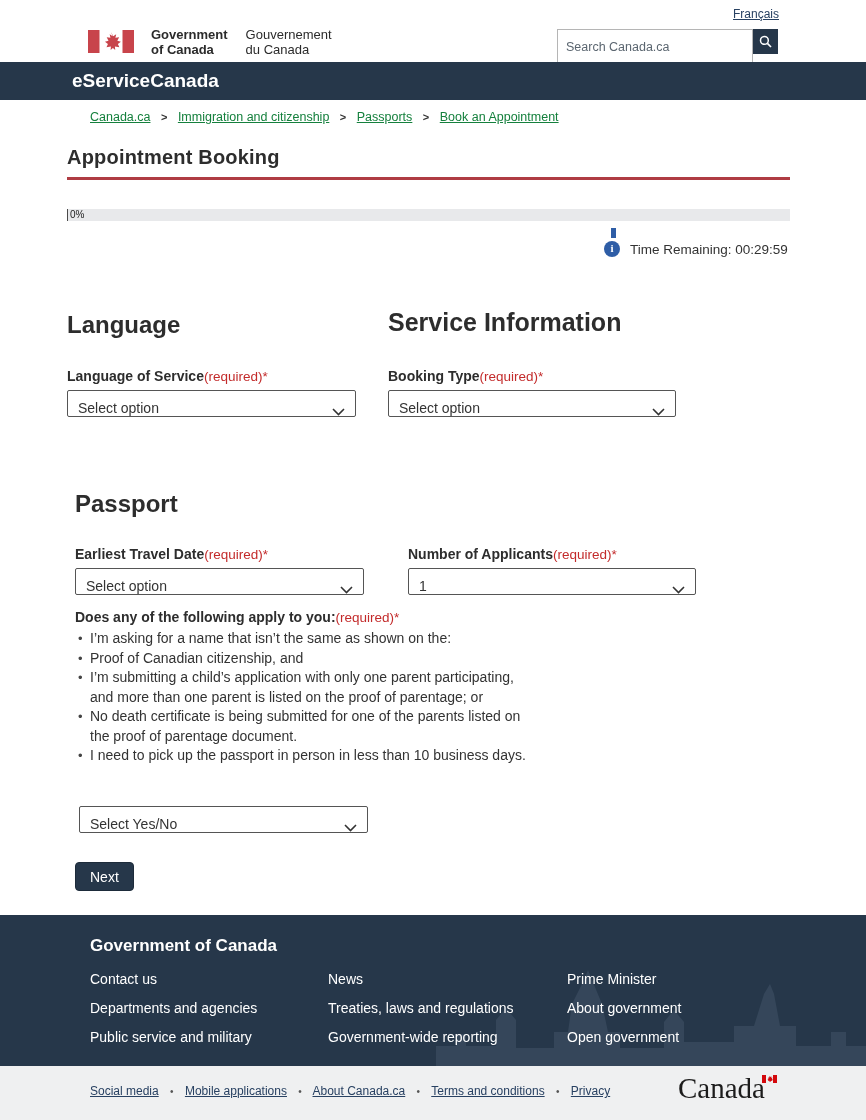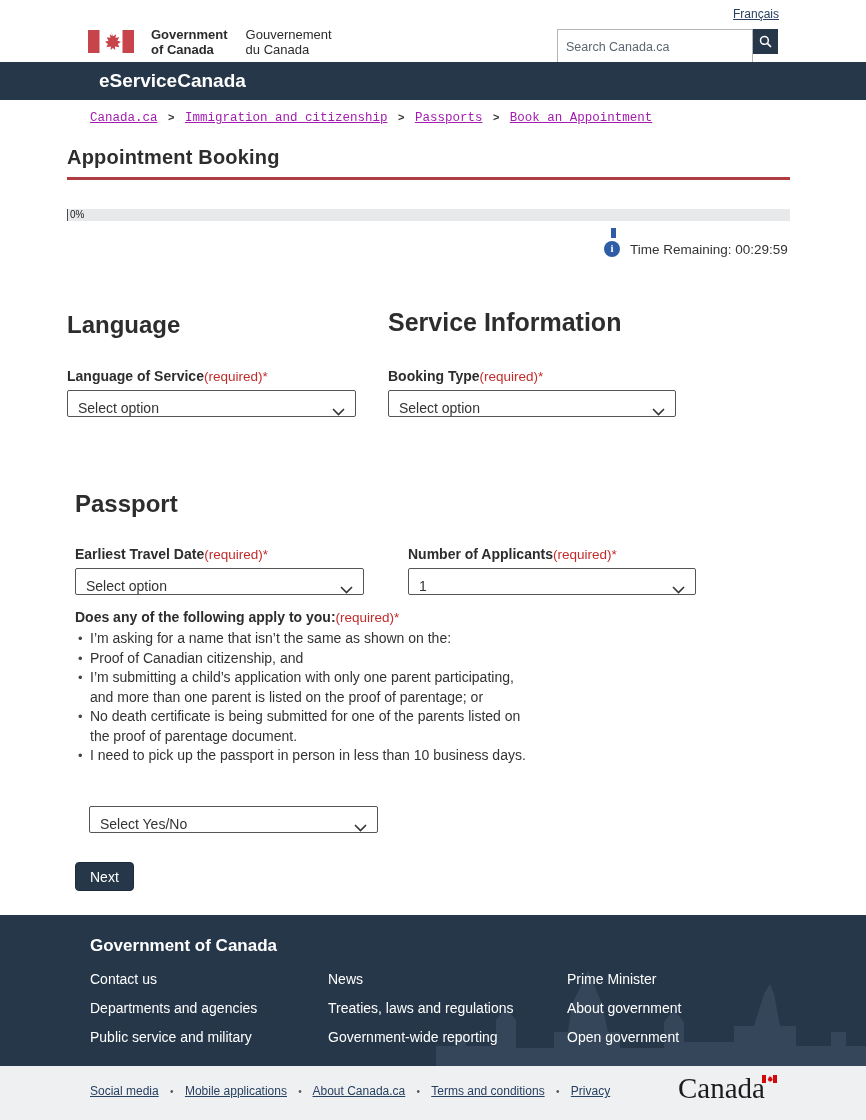--- a/index.html
+++ b/index.html
@@ -16,25 +16,25 @@
   .logo-text.fr{ margin-left:18px; font-weight:400; }
   .search-wrap{ position:absolute; top:29px; left:557px; display:flex; }
   .search-input{ width:196px; height:35px; border:1px solid #b5b5b5; font-size:12.5px;
                  padding:0 8px; color:#333; font-family:Liberation Sans, sans-serif; outline:none; }
   .search-input::placeholder{ color:#5b6670; }
   .search-btn{ width:25px; height:25px; background:#26374A; border:none; display:flex;
                align-items:center; justify-content:center; cursor:pointer; }
 
   
   .appbar{ position:absolute; top:62px; left:0; width:866px; height:38px; background:#26374A;
-           color:#fff; font-size:19px; font-weight:700; line-height:38px; padding-left:99px; }
+           color:#fff; font-size:19px; font-weight:700; line-height:38px; padding-left:72px; }
 
   
   .breadcrumb{ position:absolute; top:110px; left:90px; font-size:12.5px; }
-  .crumb{ color:#a21caf; text-decoration:underline; cursor:pointer;font-family:Liberation Mono, monospace; }
+  .crumb{ color:#15803d; text-decoration:underline; cursor:pointer; }
   .crumb-sep{ color:#333; font-weight:700; font-size:11px; margin:0 7px; }
 
   
   .h1{ position:absolute; top:146px; left:67px; font-size:20px; font-weight:700; letter-spacing:.2px; }
   .rule{ position:absolute; top:177px; left:67px; width:723px; height:3px; background:#AF3C43; }
   .progress{ position:absolute; top:209px; left:67px; width:723px; height:12px;
              background:#E8E9EB; border-left:1px solid #4a4a4a; }
   .progress-label{ font-size:10px; line-height:12px; padding-left:2px; color:#222; display:block; }
   .timer-rect{ position:absolute; top:228px; left:611px; width:5px; height:10px; background:#2E5DA6; }
   .timer-icon{ position:absolute; top:241px; left:604px; width:16px; height:16px; border-radius:50%;
@@ -54,21 +54,21 @@
   .lbl-travel{ top:546px; left:75px; }
   .lbl-applicants{ top:546px; left:408px; }
   .lbl-apply{ top:609px; left:75px; }
   .select{ position:absolute; height:27px; border:1px solid #555; border-radius:2px; background:#fff;
            display:flex; align-items:flex-end; justify-content:space-between; padding:0 10px;
            font-size:14px; color:#333; cursor:pointer; }
   .sel-language{ top:390px; left:67px; width:289px; }
   .sel-booking{ top:390px; left:388px; width:288px; }
   .sel-travel{ top:568px; left:75px; width:289px; }
   .sel-applicants{ top:568px; left:408px; width:288px; }
-  .sel-yesno{ top:806px; left:89px; width:289px;gap:44px; }
+  .sel-yesno{ top:806px; left:79px; width:289px;gap:44px; }
 
   .bullets{ position:absolute; top:629px; left:75px; width:462px; font-size:14px; color:#333;
             line-height:19.5px; list-style:none; }
   .bullets li{ position:relative; padding-left:15px; }
   .bullets li::before{ content:"•"; position:absolute; left:3px; color:#444; font-size:13px; }
 
   .next-btn{ position:absolute; top:862px; left:75px; height:29px; padding:0 14px;
              background:#26374A; color:#fff; font-size:14px; border:1px solid #1d2b3a;
              border-radius:4px; cursor:pointer; font-family:"Liberation Sans",sans-serif; }
 

